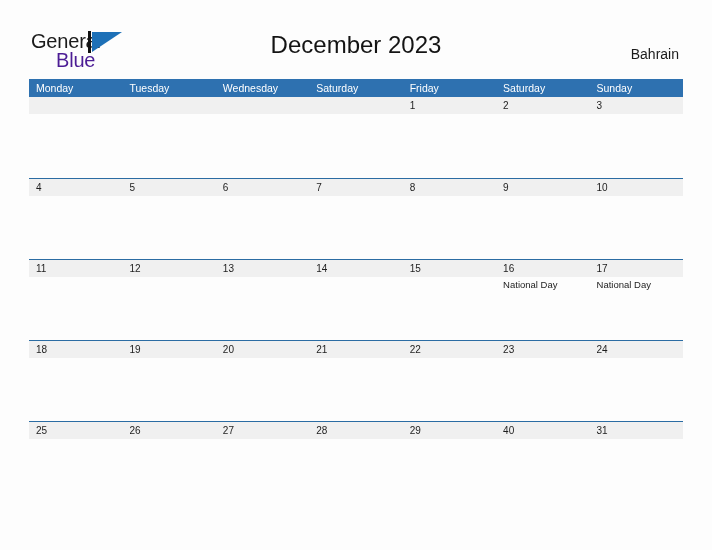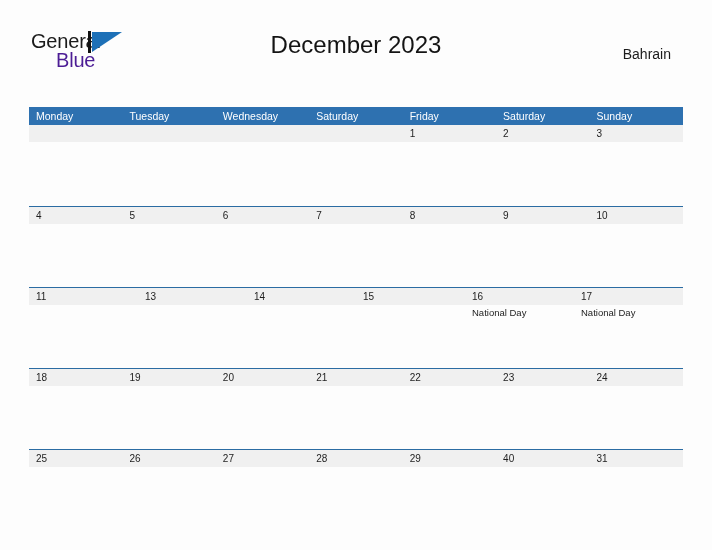--- a/index.html
+++ b/index.html
@@ -81,35 +81,34 @@
     width: 712px;
     text-align: center;
     font-size: 24px;
     font-weight: normal;
     color: #141414;
     letter-spacing: 0px;
   }
 
   .country {
     position: absolute;
-    right: 41px;
+    right: 33px;
     top: 46px;
     font-size: 14px;
     color: #1b1b1b;
     text-align: left;
     white-space: nowrap;
   }
 
   
   .calendar {
     position: absolute;
     left: 29px;
     top: 79px;
     width: 654px;
-    margin-top: 28px;
   }
 
   .weekday-row {
     display: flex;
     width: 654px;
     height: 18px;
     background: #2e71b0;
   }
   .weekday {
     flex: 1 1 0;
@@ -251,20 +250,24 @@
           <span class="day-event"></span>
         </div>
     </div>
 
     <div class="week-row">
       <div class="day-cell">
           <span class="day-num">11</span>
           <span class="day-event"></span>
         </div>
       <div class="day-cell">
+          <span class="day-num">12</span>
+          <span class="day-event"></span>
+        </div>
+      <div class="day-cell">
           <span class="day-num">13</span>
           <span class="day-event"></span>
         </div>
       <div class="day-cell">
           <span class="day-num">14</span>
           <span class="day-event"></span>
         </div>
       <div class="day-cell">
           <span class="day-num">15</span>
           <span class="day-event"></span>

